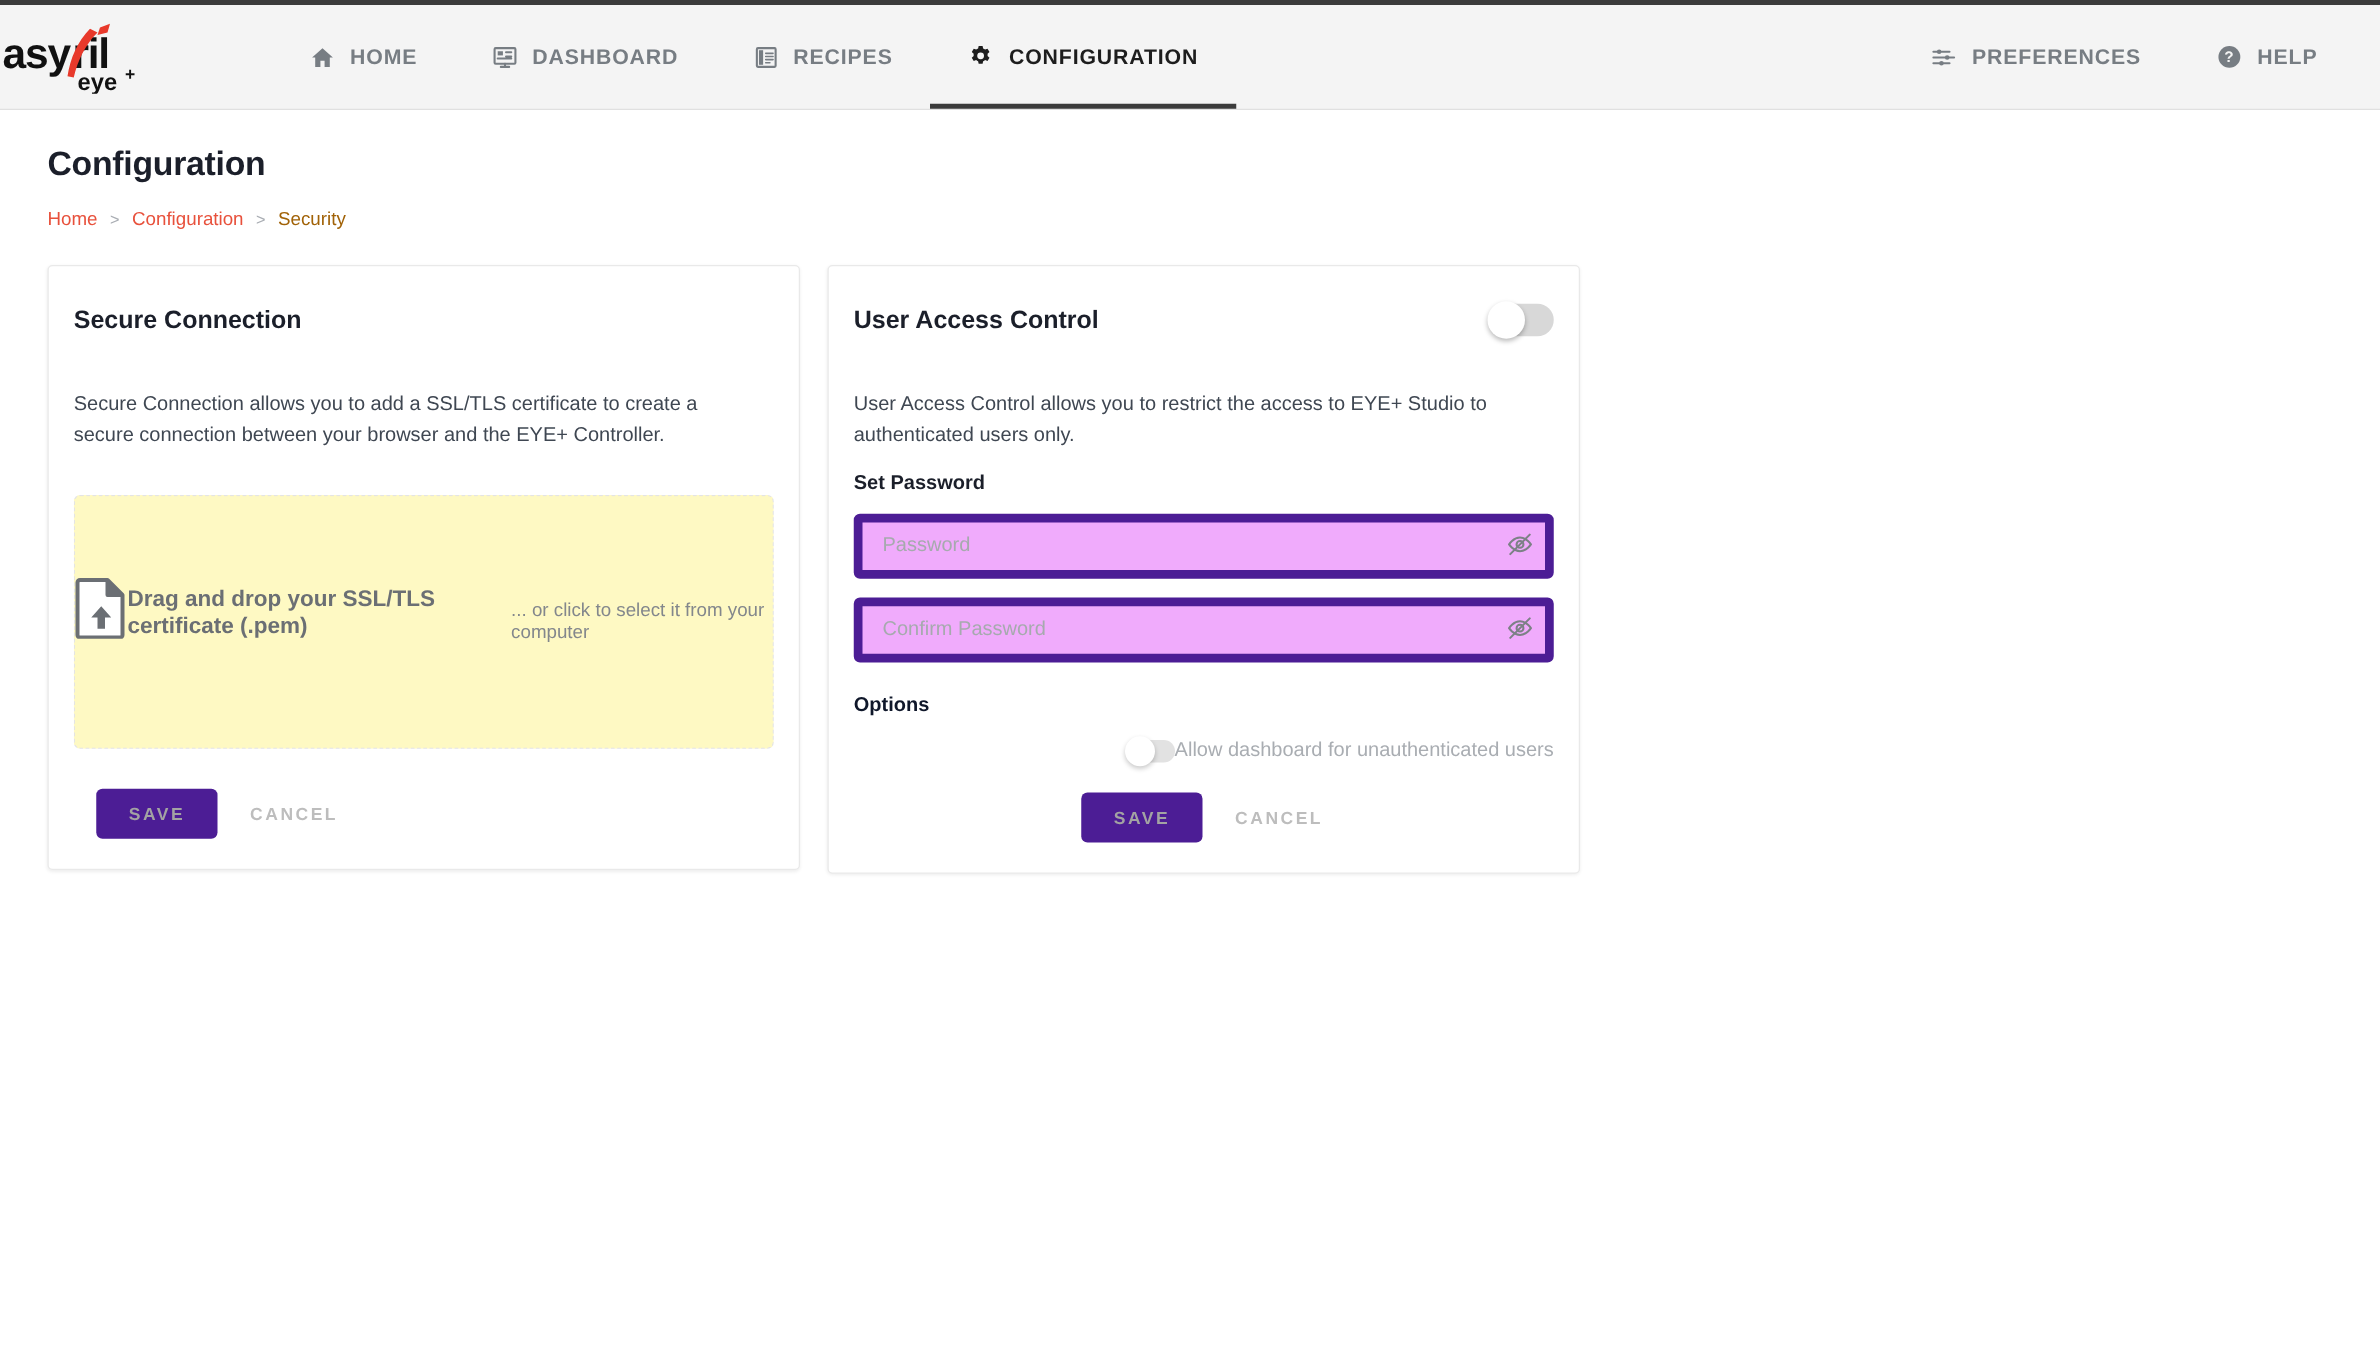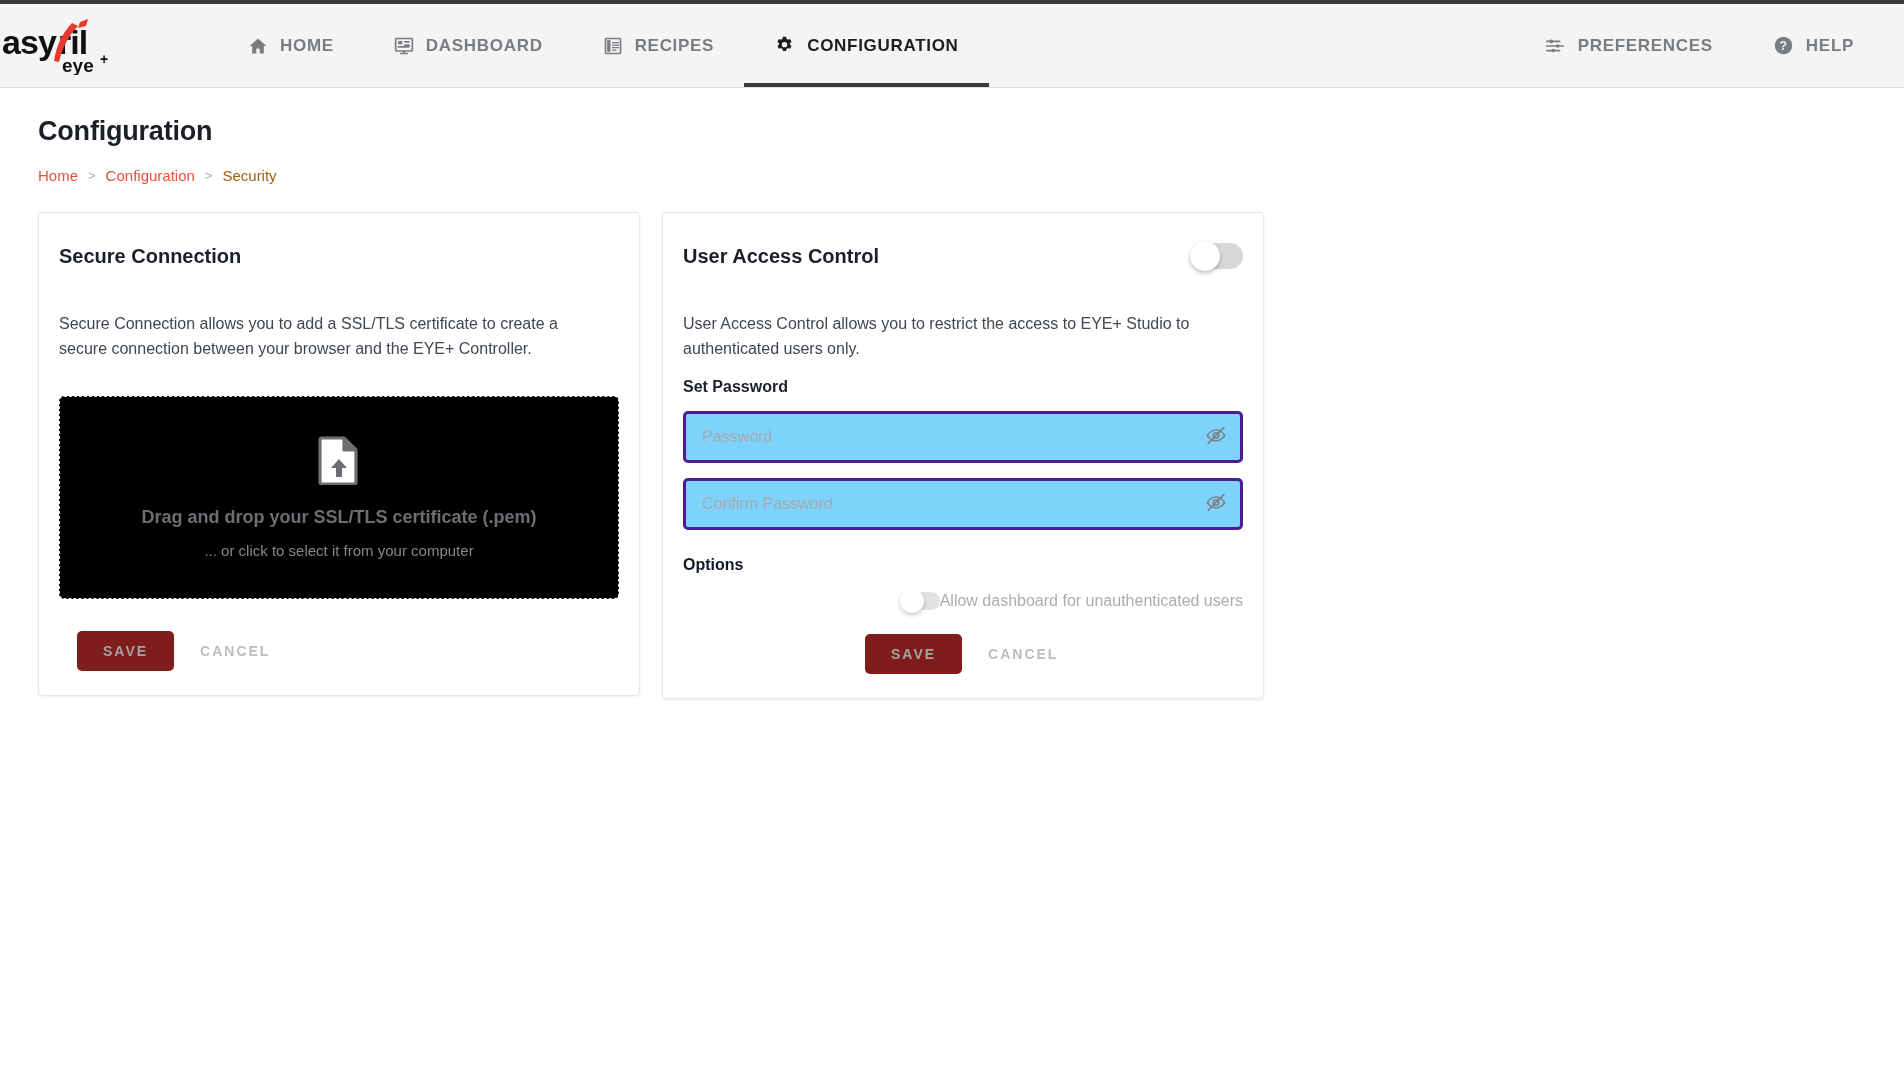--- a/index.html
+++ b/index.html
@@ -181,23 +181,23 @@
     background: #ffffff;
     box-shadow: 0 2px 4px rgba(0,0,0,0.22);
   }
 
   
   .dropzone {
     margin-top: 34px;
     height: 203px;
     border: 1px dashed #e4e4e4;
     border-radius: 5px;
-    background: #000000;
-    display: flex;
-    flex-direction: column;
+    background: #fef9c3;
+    display: flex;
+    flex-direction: row;
     align-items: center;
     justify-content: center;
     cursor: pointer;
   }
   .dropzone-icon { margin-bottom: 18px; }
   .dropzone-main {
     font-size: 18px;
     font-weight: 700;
     color: #6b6f74;
     margin-bottom: 14px;
@@ -211,21 +211,21 @@
   .actions {
     margin-top: 32px;
     display: flex;
     align-items: center;
     gap: 18px;
     padding-left: 18px;
   }
   .actions.uac { margin-top: 24px; padding-left: 182px; }
 
   .btn-save {
-    background: #7f1d1d;
+    background: #4c1d95;
     color: #a3a3a3;
     border: none;
     border-radius: 5px;
     padding: 12px 26px;
     font-size: 14px;
     font-weight: 700;
     letter-spacing: 2px;
     cursor: default;
     font-family: inherit;
   }
@@ -249,27 +249,27 @@
     color: #1b1f2a;
   }
   .input-row {
     margin-top: 15px;
     position: relative;
     height: 52px;
   }
   .input-row input {
     width: 100%;
     height: 100%;
-    border: 3px solid #4c1d95;
+    border: 7px solid #4c1d95;
     border-radius: 5px;
     padding: 0 52px 0 16px;
     font-size: 16px;
     color: #3f4752;
     font-family: inherit;
-    background: #7dd3fc;
+    background: #f0abfc;
     outline: none;
   }
   .input-row input::placeholder { color: #a6aaae; }
   .eye-btn {
     position: absolute;
     right: 14px;
     top: 50%;
     transform: translateY(-50%);
     background: none;
     border: none;

